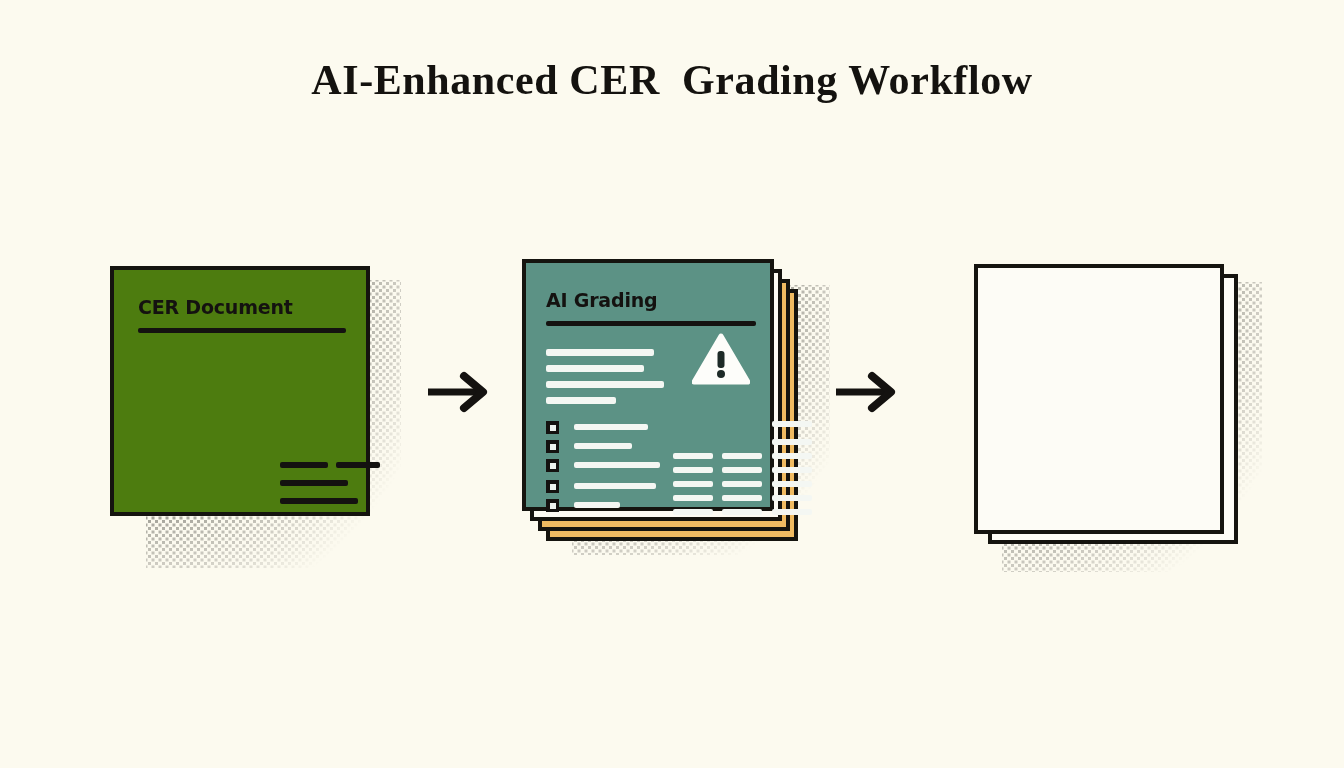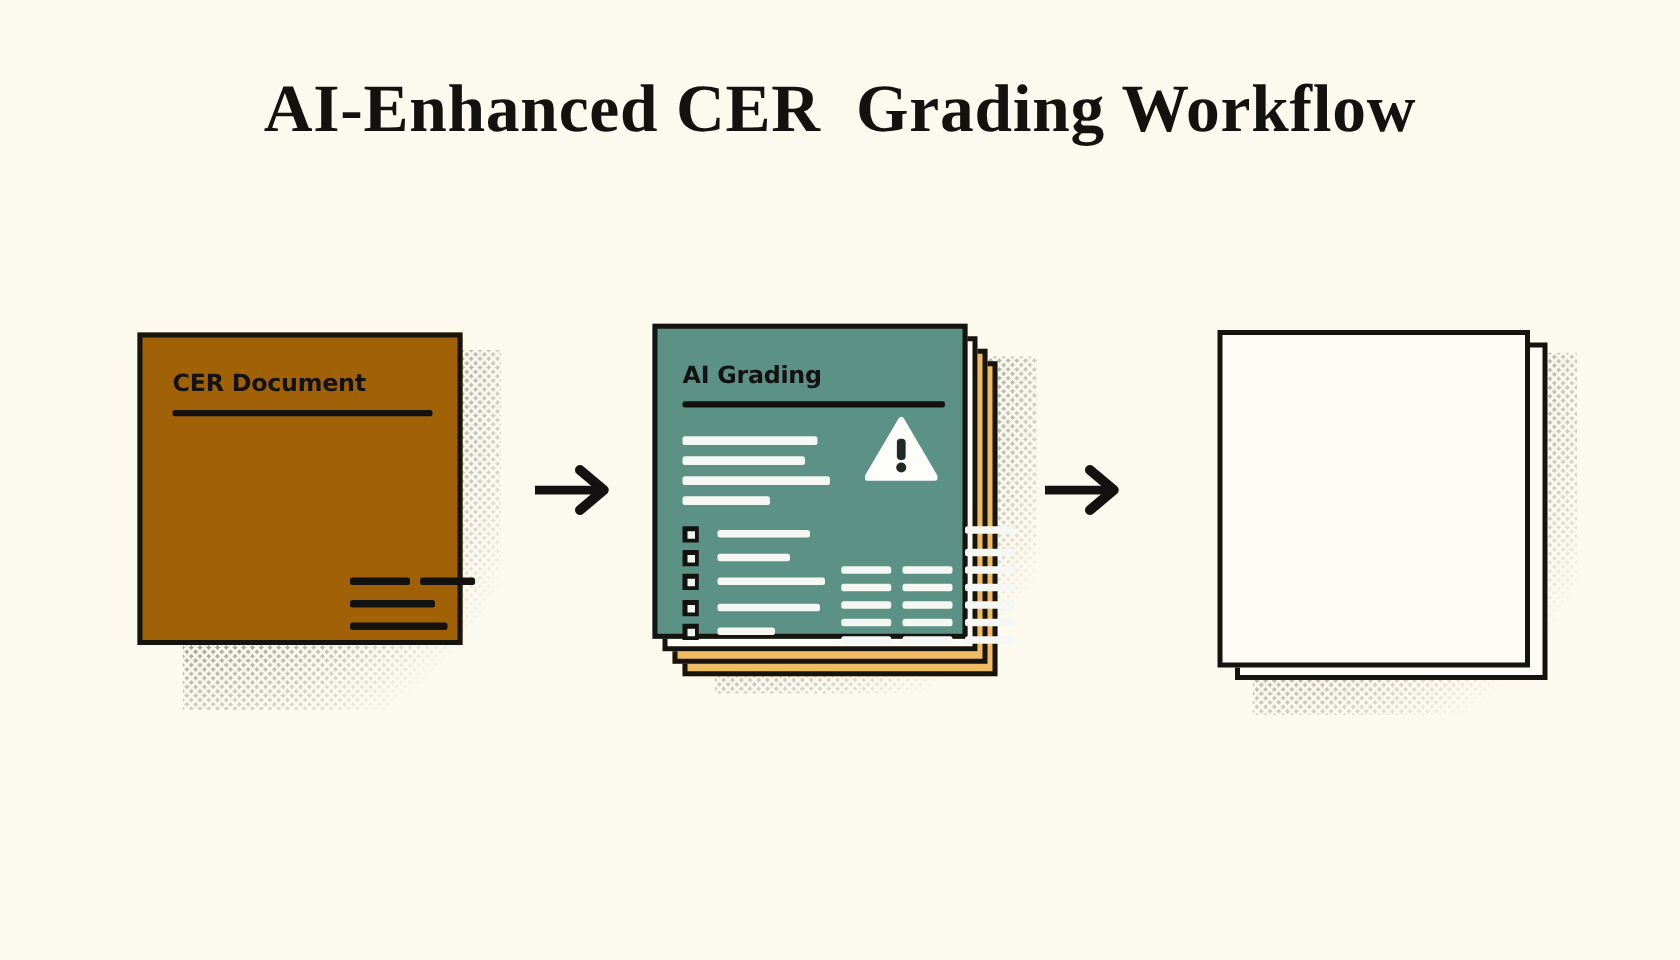--- a/index.html
+++ b/index.html
@@ -16,21 +16,21 @@
   }
 
   
   #diagram-title {
     position: absolute;
     top: 56px;
     left: 0;
     width: 1344px;
     text-align: center;
     font-family: "Liberation Serif", "DejaVu Serif", serif;
-    font-size: 54px;
+    font-size: 42px;
     font-weight: 600;
     letter-spacing: 0.6px;
     color: #14120f;
     white-space: pre;
   }
 
   
   #workflow-flow {
     position: absolute;
     top: 248px;
@@ -90,21 +90,21 @@
     content: "";
     position: absolute;
     left: 3.5px; top: 3.5px;
     width: 6px; height: 6px;
     background: #eef3ef;
   }
 
   
   #stage-cer { left: 104px; top: 10px; width: 300px; height: 295px; }
   #cer-shadow  { left: 42px;  top: 22px;  width: 255px; height: 288px; }
-  #cer-card    { left: 6px;   top: 8px;   width: 260px; height: 250px; background: #a16207; }
+  #cer-card    { left: 6px;   top: 8px;   width: 260px; height: 250px; background: #4d7c0f; }
 
   
   #stage-grading { left: 520px; top: 5px; width: 310px; height: 300px; }
   #grading-shadow { left: 52px; top: 32px; width: 258px; height: 270px; }
   .sheet {
     position: absolute;
     border: 4px solid #15140f;
     box-sizing: border-box;
     width: 252px; height: 252px;
   }

